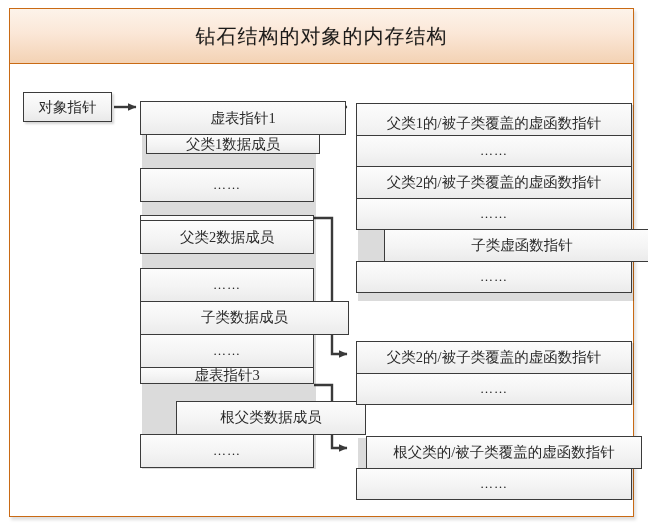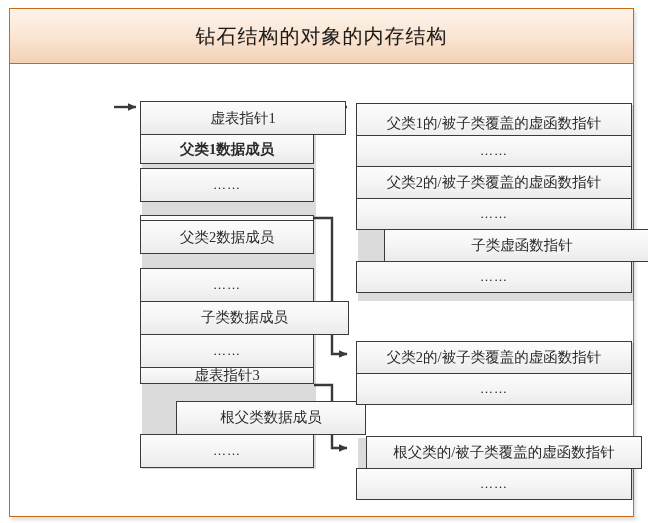--- a/index.html
+++ b/index.html
@@ -147,25 +147,26 @@
 
         <g>
           <path d="M304,153 L322,153 L322,289 L337,289" fill="none" stroke="#3a3a3a" stroke-width="2.4" marker-end="url(#arrowhead)"></path>
         </g>
 
         <g>
           <path d="M304,320 L322,320 L322,383 L337,383" fill="none" stroke="#3a3a3a" stroke-width="2.4" marker-end="url(#arrowhead)"></path>
         </g>
       </svg>
 
+      <div class="obj-ptr">对象指针</div>
 
       <div class="stack-shadow" style="left:132px; top:38px; width:174px; height:366px;"></div>
       <div id="object-layout">
           <div class="cell" style="left: 130px; top: 36px; width: 206px; height: 34.3px;">虚表指针1</div>
-          <div class="cell" style="left: 130px; top: 69.3px; width: 174px; height: 30px; font-weight: bold;">父类1数据成员</div>
+          <div class="cell" style="left: 136px; top: 69.3px; width: 174px; height: 20px;">父类1数据成员</div>
           <div class="cell dots" style="left: 130px; top: 102.6px; width: 174px; height: 34.3px;">……</div>
           <div class="cell" style="left: 130px; top: 150px; width: 174px; height: 34.3px;">虚表指针2</div>
           <div class="cell" style="left: 130px; top: 155px; width: 174px; height: 34.3px;">父类2数据成员</div>
           <div class="cell dots" style="left: 130px; top: 202.5px; width: 174px; height: 34.3px;">……</div>
           <div class="cell" style="left: 130px; top: 235.8px; width: 209px; height: 34.3px;">子类数据成员</div>
           <div class="cell dots" style="left: 130px; top: 269.1px; width: 174px; height: 34.3px;">……</div>
           <div class="cell" style="left: 130px; top: 302.4px; width: 174px; height: 17px;">虚表指针3</div>
           <div class="cell" style="left: 130px; top: 335.7px; width: 190px; height: 34.3px; margin-left: 36px;">根父类数据成员</div>
           <div class="cell dots" style="left: 130px; top: 369px; width: 174px; height: 34.3px;">……</div>
         </div>

